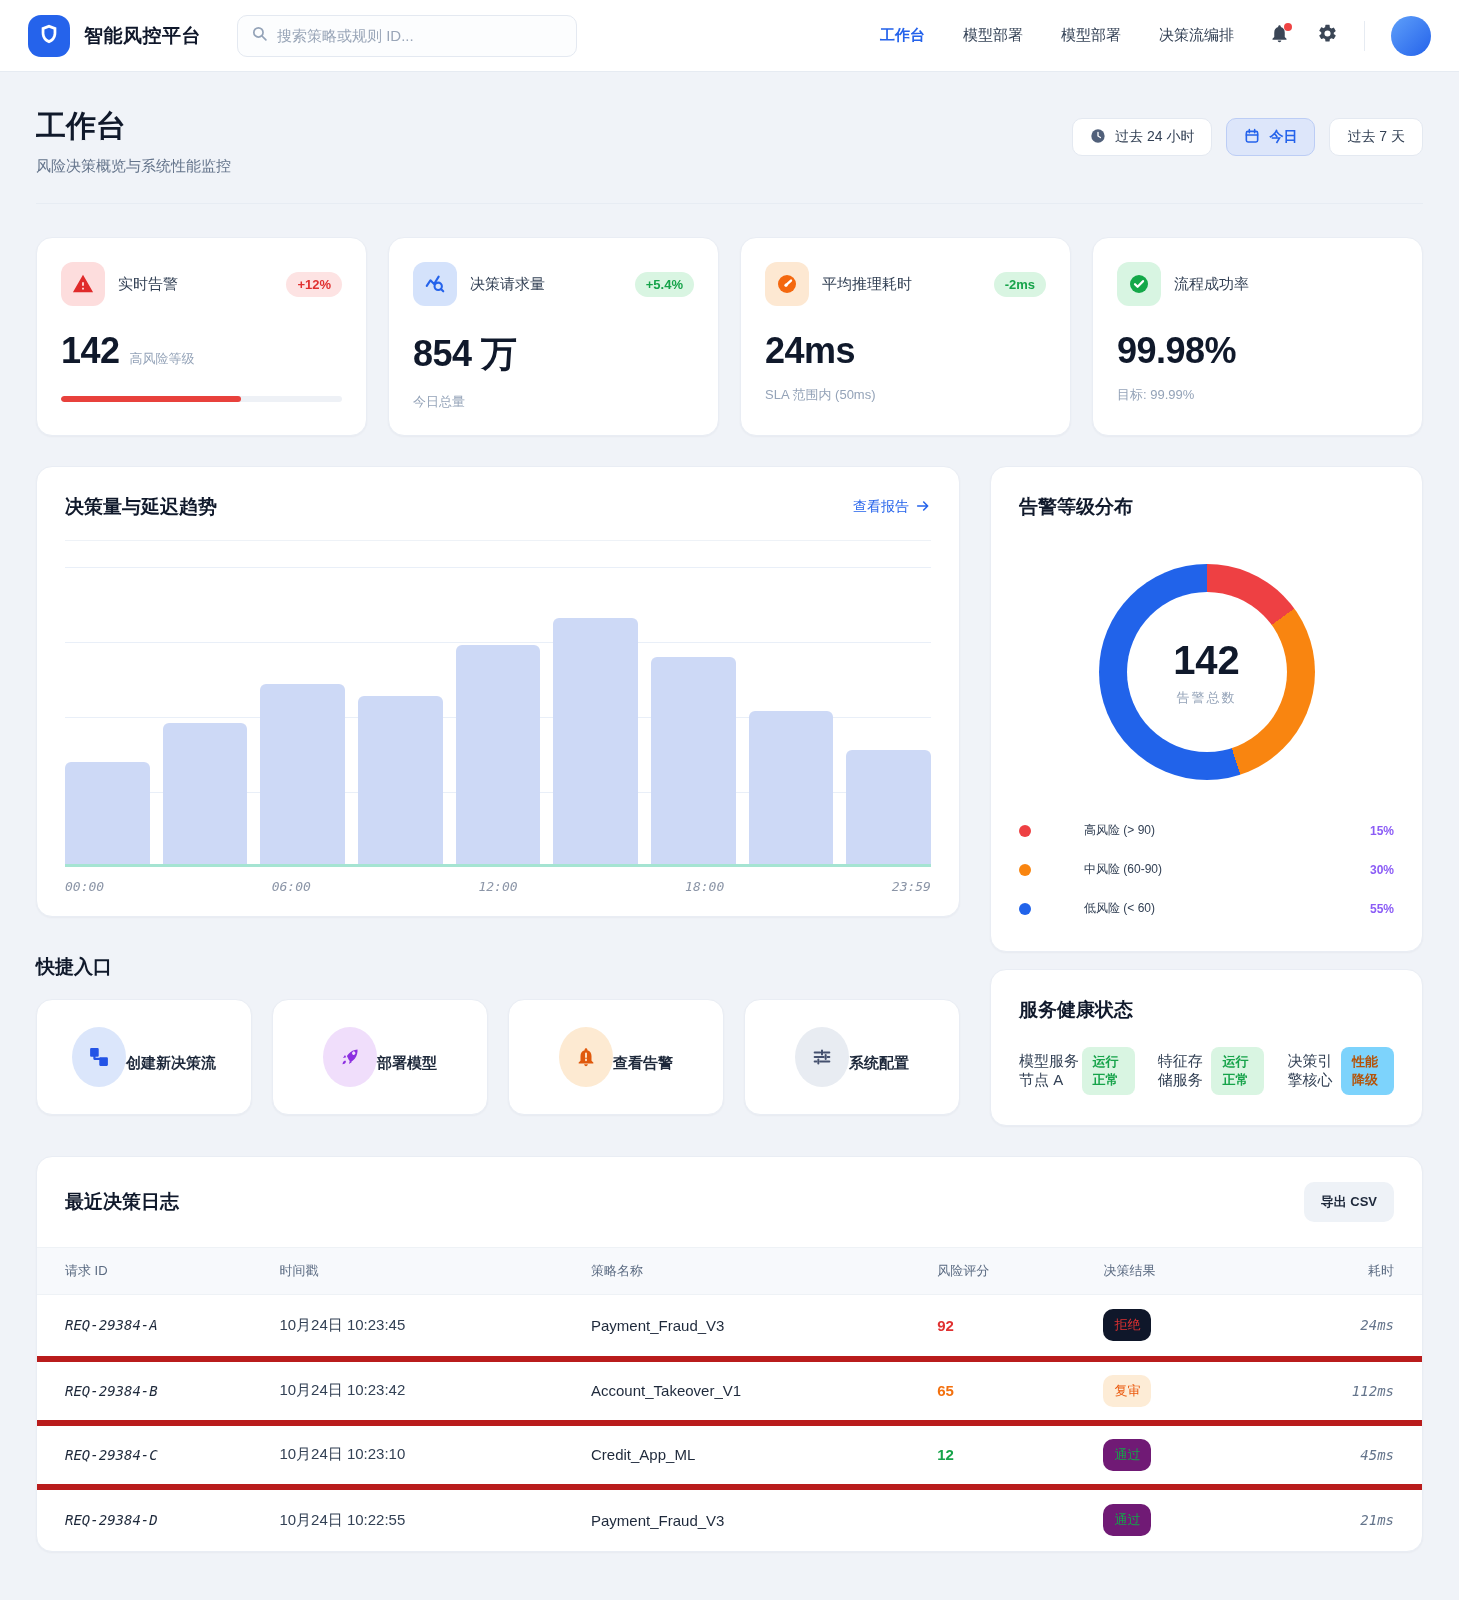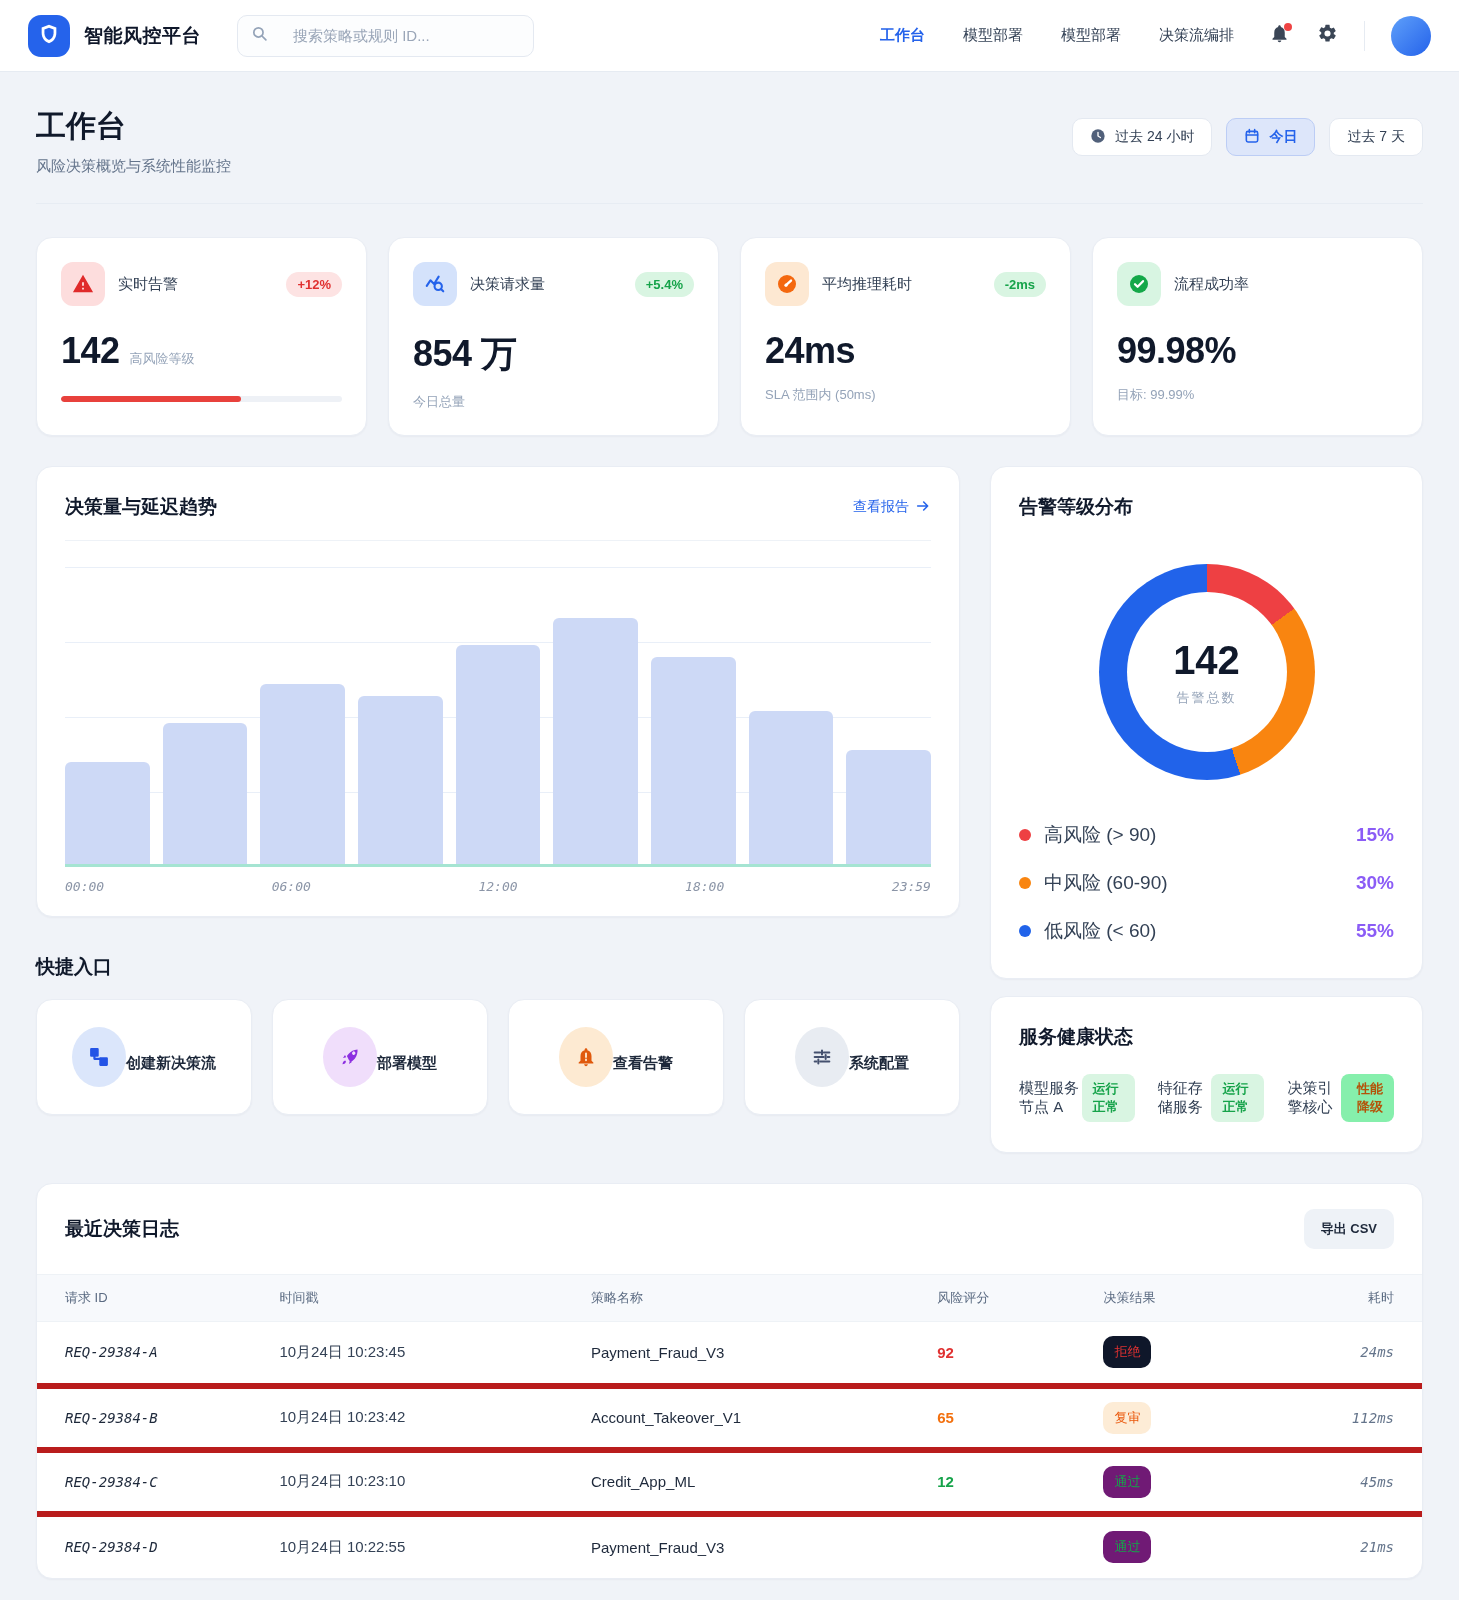--- a/index.html
+++ b/index.html
@@ -5,21 +5,21 @@
   * { margin:0; padding:0; box-sizing:border-box; }
   html,body { width:1459px; background:#f0f3f8; font-family:"Liberation Sans","DejaVu Sans",sans-serif; color:#0f172a; }
   body { min-height:1600px; }
   .mono { font-family:"DejaVu Sans Mono","Liberation Mono",monospace;font-style:italic; }
 
   
   .topbar { height:72px; background:#ffffff; border-bottom:1px solid #e6ebf2; display:flex; align-items:center; padding:0 28px; }
   .brand { display:flex; align-items:center; gap:14px; }
   .logo-sq { width:42px; height:42px; border-radius:13px; background:#2563eb; display:flex; align-items:center; justify-content:center; }
   .brand-name { font-size:19px; font-weight:bold; letter-spacing:.5px; }
-  .searchbox { margin-left:36px; width:297px; height:42px; border:1px solid #e4e9f1; background:#fcfdfe; border-radius:10px; display:flex; align-items:center; gap:25px; padding:0 13px; }
+  .searchbox { margin-left:36px; width:340px; height:42px; border:1px solid #e4e9f1; background:#fcfdfe; border-radius:10px; display:flex; align-items:center; gap:9px; padding:0 13px; }
   .searchbox input { border:none; outline:none; background:transparent; font-size:15px; color:#334155; width:100%; font-family:inherit; }
   .searchbox input::placeholder { color:#9aa6b8; }
   .topnav { margin-left:auto; display:flex; align-items:center; gap:38px; }
   .topnav a { text-decoration:none; font-size:15px; font-weight:500; color:#334155; }
   .topnav a.active { color:#2563eb; font-weight:bold; }
   .top-actions { display:flex; align-items:center; margin-left:34px; gap:26px; }
   .icon-btn { position:relative; width:22px; height:22px; display:flex; align-items:center; justify-content:center; cursor:pointer; }
   .dot { position:absolute; top:-2px; right:-2px; width:8px; height:8px; border-radius:50%; background:#ef4444; }
   .vdiv { width:1px; height:30px; background:#e6ebf2; }
   .avatar { width:40px; height:40px; border-radius:50%; background:linear-gradient(135deg,#5fa0fa,#2462ea); }
@@ -67,37 +67,37 @@
   .baseline { position:absolute; left:0; right:0; bottom:0; height:3px; background:#a5e4d2; }
   .xlabels { display:flex; justify-content:space-between; margin-top:12px; font-size:13px; color:#8b95a7; }
 
   .donut-card { padding:27px 28px 34px 28px; }
   .donut-wrap { width:216px; height:216px; margin:44px auto 0 auto; position:relative; }
   .donut { width:216px; height:216px; border-radius:50%; }
   .donut-hole { position:absolute; left:50%; top:50%; width:160px; height:160px; transform:translate(-50%,-50%); background:#ffffff; border-radius:50%; display:flex; flex-direction:column; align-items:center; justify-content:center; }
   .donut-total { font-size:40px; font-weight:bold; color:#10192b; }
   .donut-cap { font-size:13px; color:#94a3b8; margin-top:6px; letter-spacing:2px; }
   .legend { margin-top:42px; display:flex; flex-direction:column; gap:22px; }
-  .legend-row { display:flex; align-items:center; font-size:19px; color:#334155; }
+  .legend-row { display:flex; align-items:center; font-size:12px; color:#334155;gap:40px; }
   .legend-dot { width:12px; height:12px; border-radius:50%; margin-right:13px; }
   .legend-pct { margin-left:auto; font-weight:bold; color:#8b5cf6; }
 
   .section-title { font-size:19px; font-weight:bold; color:#10192b; margin:37px 0 19px 0; }
   .quick-grid { display:grid; grid-template-columns:repeat(4,1fr); gap:20px; }
   .quick-card { height:116px; display:flex; flex-direction:row; align-items:center; justify-content:center; cursor:pointer; }
   .quick-ic { width:54px; height:60px; border-radius:50%; display:flex; align-items:center; justify-content:center; }
   .q-blue { background:#dbe6fb; } .q-purple { background:#f0defb; } .q-orange { background:#fdead2; } .q-gray { background:#e8ecf2; }
   .quick-label { margin-top:12px; font-size:15px; font-weight:bold; color:#1e293b; }
 
   .health-card { padding:27px 28px 30px 28px; }
   .health-rows { margin-top:24px; display:flex; flex-direction:row; gap:23px; }
   .health-row { display:flex; align-items:center; justify-content:space-between; font-size:15px; color:#334155; }
   .status { font-size:13px; font-weight:bold; padding:6px 11px; border-radius:8px; }
   .status.cl-ok { color:#16a34a; background:#d9f5e2; }
-  .status.cl-degraded { color:#b45309; background:#86efac;text-align:right; }
+  .status.cl-degraded { color:#b45309; background:#7dd3fc; }
 
   
   .logs-card { margin-top:30px; margin-bottom:60px; overflow:hidden; }
   .logs-head { display:flex; align-items:center; justify-content:space-between; padding:25px 28px; }
   .export-btn { background:#eef2f7; border:none; border-radius:10px; padding:11px 17px; font-size:13px; font-weight:bold; color:#1e293b; cursor:pointer; font-family:inherit; }
   table { width:100%; border-collapse:collapse; }
   thead tr { background:#f7f9fc; border-top:1px solid #eef2f6; border-bottom:1px solid #eef2f6; }
   th { text-align:left; font-size:13px; font-weight:500; color:#5b6b82; padding:14px 0; }
   td { padding:0; height:64px; font-size:15px; color:#1e293b; border-bottom:6px solid #b91c1c; }
   tbody tr:last-child td { border-bottom:none; }

